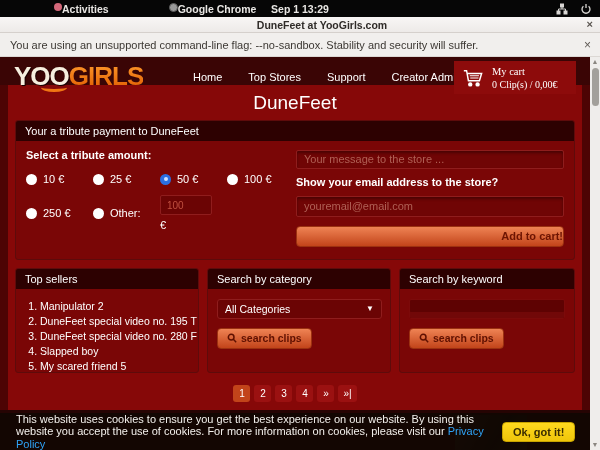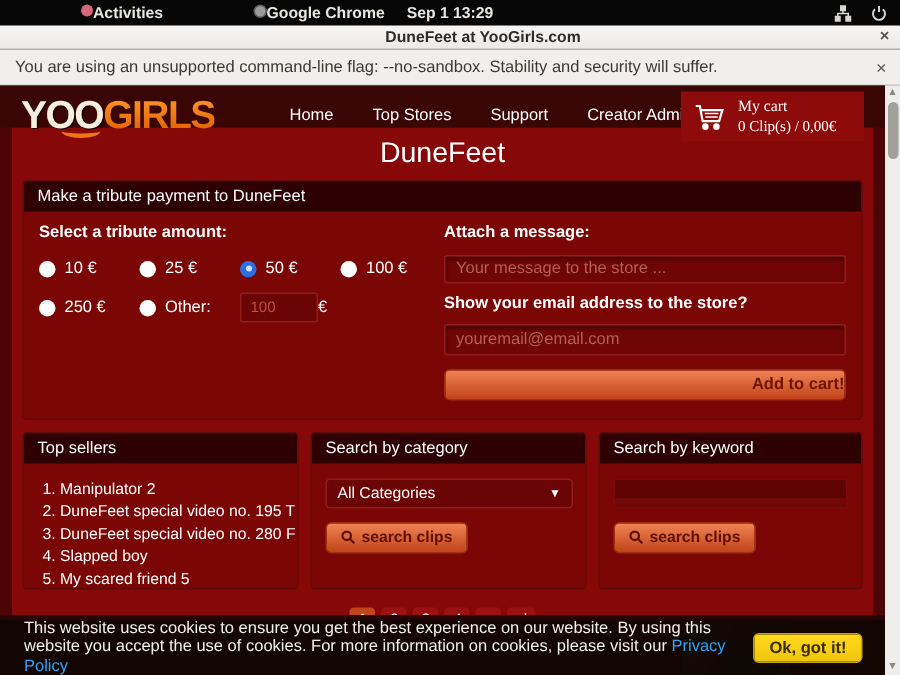--- a/index.html
+++ b/index.html
@@ -60,21 +60,21 @@
   .tribute-body { display:flex; padding:8px 10px 12px 10px; gap:8px; }
   .col-l { width:262px; }
   .col-r { width:268px; }
   .lbl { color:#fff; font-size:11px; font-weight:bold; margin-bottom:8px; display:block; }
   .amount-grid { display:grid; grid-template-columns:67px 67px 67px 67px; row-gap:10px; margin-top:12px; }
   .amt-cell { display:flex; align-items:center; gap:6px; color:#fff; font-size:11px; cursor:pointer; }
   .radio { width:11px; height:11px; border-radius:50%; background:#fff; flex:0 0 auto; position:relative; }
   .radio.sel { background:#2b6fe3; }
   .radio.sel::after { content:""; position:absolute; left:3.5px; top:3.5px; width:4px; height:4px;
                       border-radius:50%; background:#cfe0ff; }
-  .other-cell { display:flex; color:#fff; font-size:11px; }
+  .other-cell { display:flex; flex-direction:column; color:#fff; font-size:11px; }
   .other-input { width:52px; height:20px; background:#6b0404; border:1px solid #8f1d1d;
                  border-radius:2px; color:#c05040; font-size:10px; padding:0 6px; outline:none; }
   .other-cur { margin-top:4px; }
 
   .txt-input { width:100%; background:#700505; border:1px solid #8f1d1d; border-radius:2px;
                color:#e8cfc8; font-size:11px; padding:3px 7px; outline:none;
                box-shadow:inset 0 2px 3px rgba(0,0,0,0.35); }
   .txt-input::placeholder { color:#b06055; opacity:1; }
   .msg-input { height:19px; margin-bottom:7px; }
   .email-input { height:21px; margin-bottom:9px; }
@@ -196,21 +196,21 @@
           <div class="t">My cart</div>
           <div>0 Clip(s) / 0,00€</div>
         </div>
       </div>
     </div>
 
     <div class="container">
       <div class="page-title">DuneFeet</div>
 
       <div class="panel tribute">
-        <div class="panel-h">Make a tribute payment to DuneFeet</div>
+        <div class="panel-h">Your a tribute payment to DuneFeet</div>
         <div class="tribute-body">
           <div class="col-l">
             <span class="lbl">Select a tribute amount:</span>
             <div class="amount-grid" id="amount-grid">
                 <div class="amt-cell">
                   <span class="radio"></span>
                   <span>10 €</span>
                 </div>
                 <div class="amt-cell">
                   <span class="radio"></span>
@@ -232,21 +232,20 @@
                   <span class="radio"></span>
                   <span>Other:</span>
                 </div>
                 <div class="other-cell">
                   <input class="other-input" type="text" value="100" style="">
                   <span class="other-cur">€</span>
                 </div>
               </div>
           </div>
           <div class="col-r">
-            <span class="lbl">Attach a message:</span>
             <input class="txt-input msg-input" type="text" placeholder="Your message to the store ..." style="">
             <span class="lbl">Show your email address to the store?</span>
             <input class="txt-input email-input" type="text" placeholder="youremail@email.com" style="">
             <button class="add-cart-btn">Add to cart!</button>
           </div>
         </div>
       </div>
 
       <div class="boxes">
         <div class="panel box box1">

